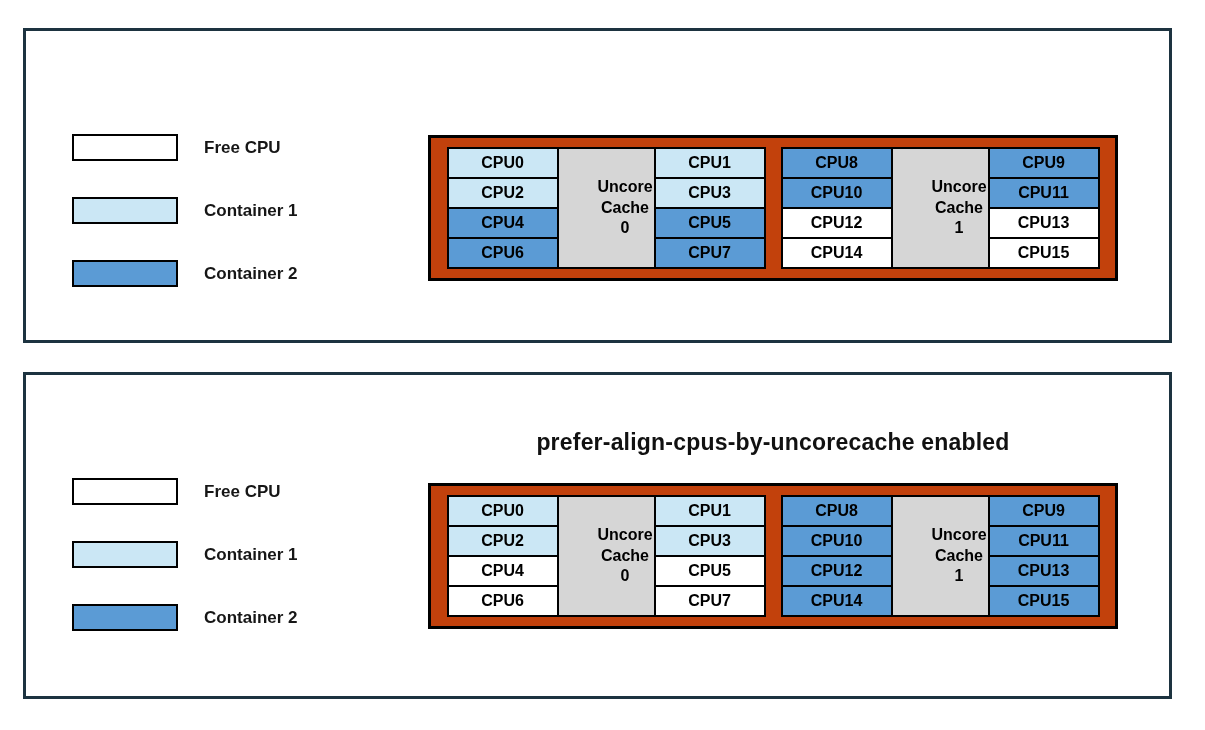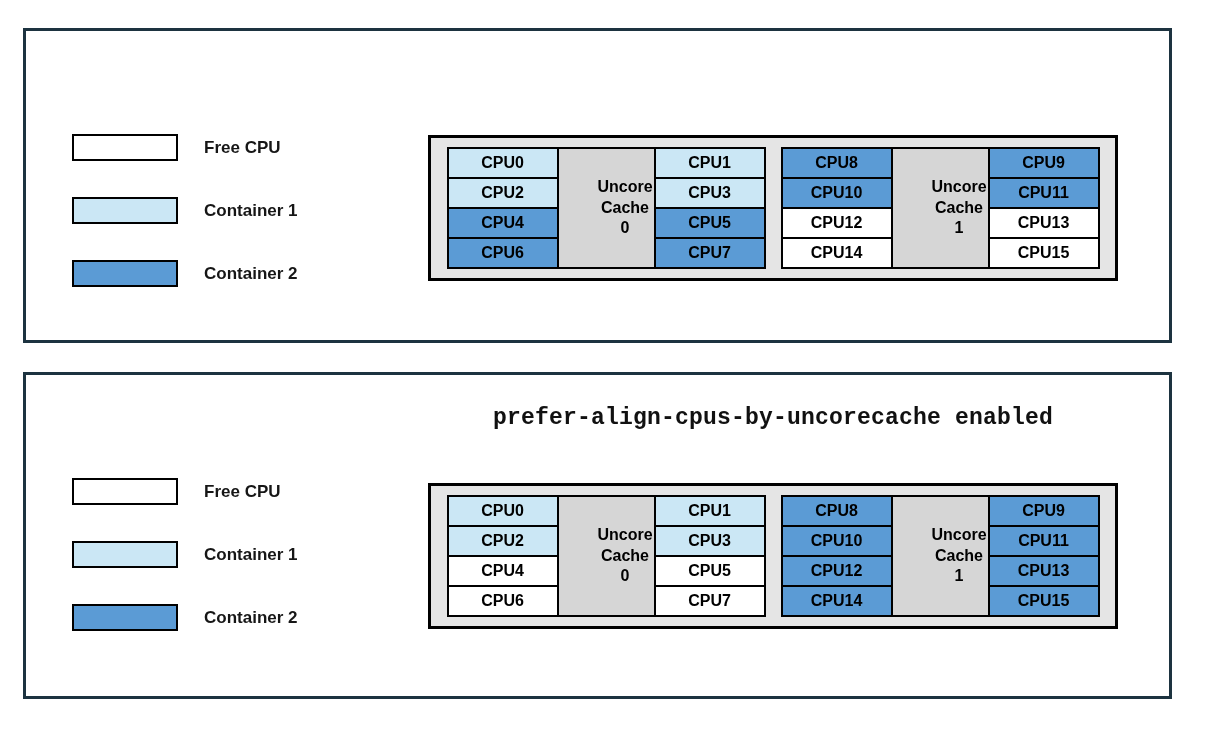--- a/index.html
+++ b/index.html
@@ -13,30 +13,30 @@
     border: 3px solid var(--panel_border, #1d3340); background: #ffffff;
   }
   #panel-top { top: 28px; height: 315px; }
   #panel-bottom { top: 372px; height: 327px; }
 
   .panel-title {
     position: absolute; left: 402px; width: 690px; text-align: center;
     font-size: 23px; font-weight: bold; color: #111111; letter-spacing: 0.2px;
   }
   #panel-top .panel-title { top: 46px; }
-  #panel-bottom .panel-title { top: 30px; font-family: Liberation Mono, monospace; }
+  #panel-bottom .panel-title { top: 54px; }
 
   .legend { position: absolute; left: 46px; top: 103px; }
   .legend-row { display: flex; align-items: center; height: 27px; margin-bottom: 36px; }
   .swatch { width: 106px; height: 27px; border: 2px solid #000000; flex: 0 0 auto; }
   .legend-label { margin-left: 26px; font-size: 17px; font-weight: bold; color: #161616; white-space: nowrap; }
 
   .diagram {
     position: absolute; left: 402px; width: 690px; height: 146px;
-    border: 3px solid #000000; background: #e5e5e5;
+    border: 3px solid #000000; background: #c2410c;
     display: flex; gap: 15px; align-items: center; justify-content: center;
   }
   #panel-top .diagram { top: 104px; }
   #panel-bottom .diagram { top: 108px; }
 
   table.group { border-collapse: collapse; }
   td.cpu {
     width: 110px; height: 30px; border: 2px solid #000000;
     text-align: center; vertical-align: middle;
     font-size: 16px; font-weight: bold; color: #000000;

